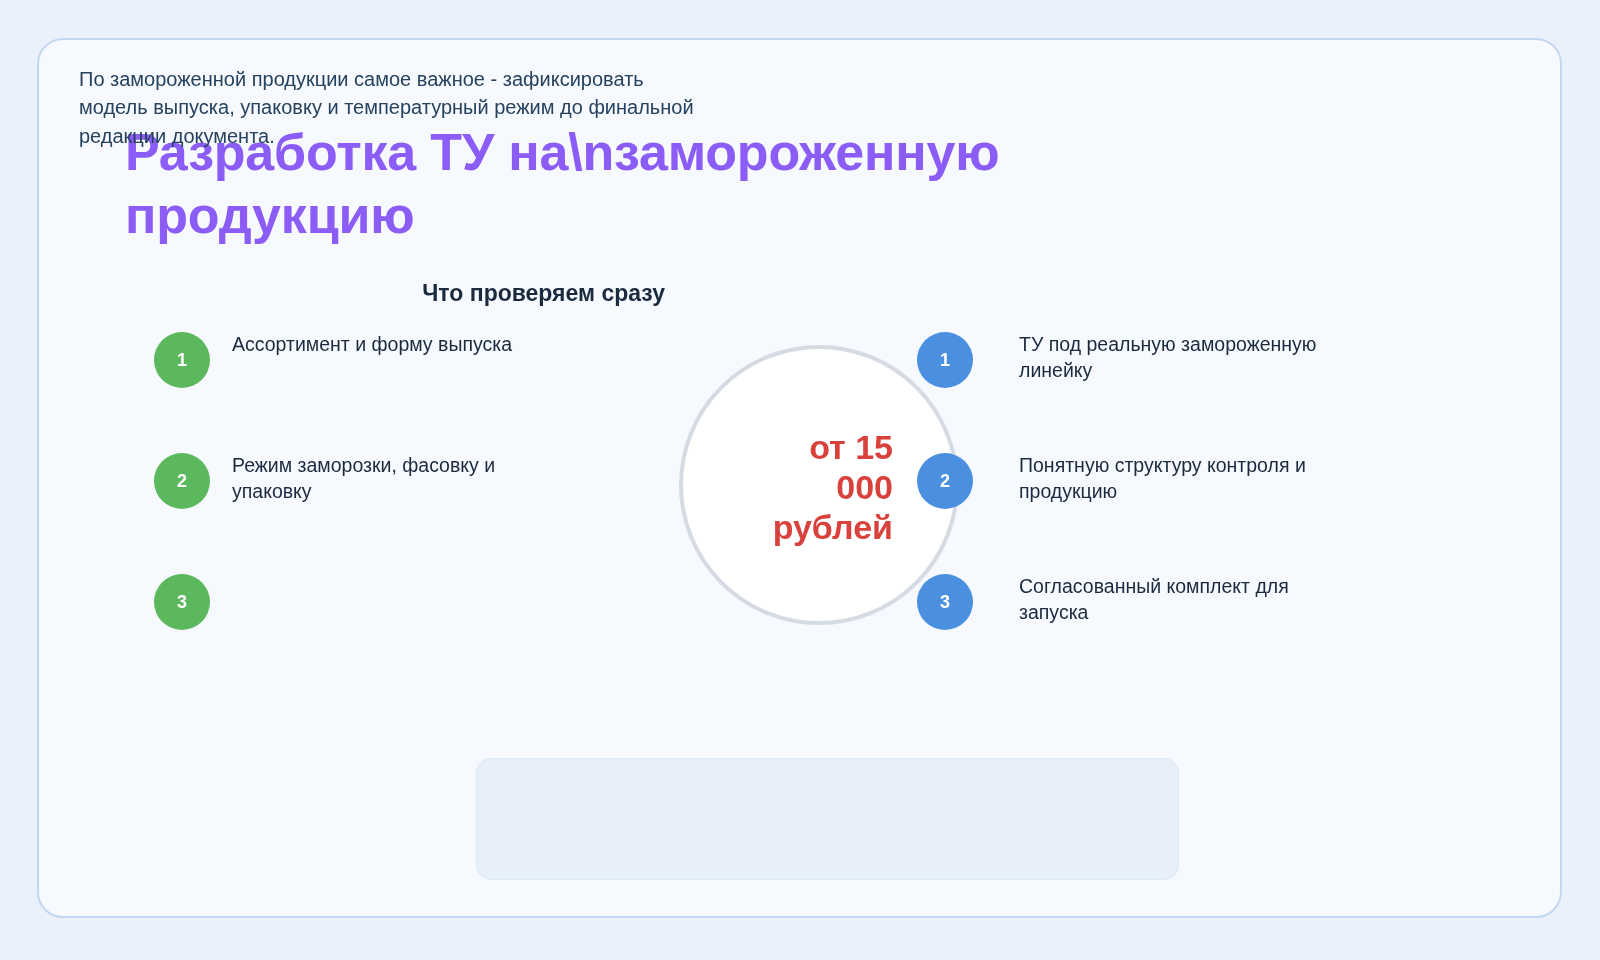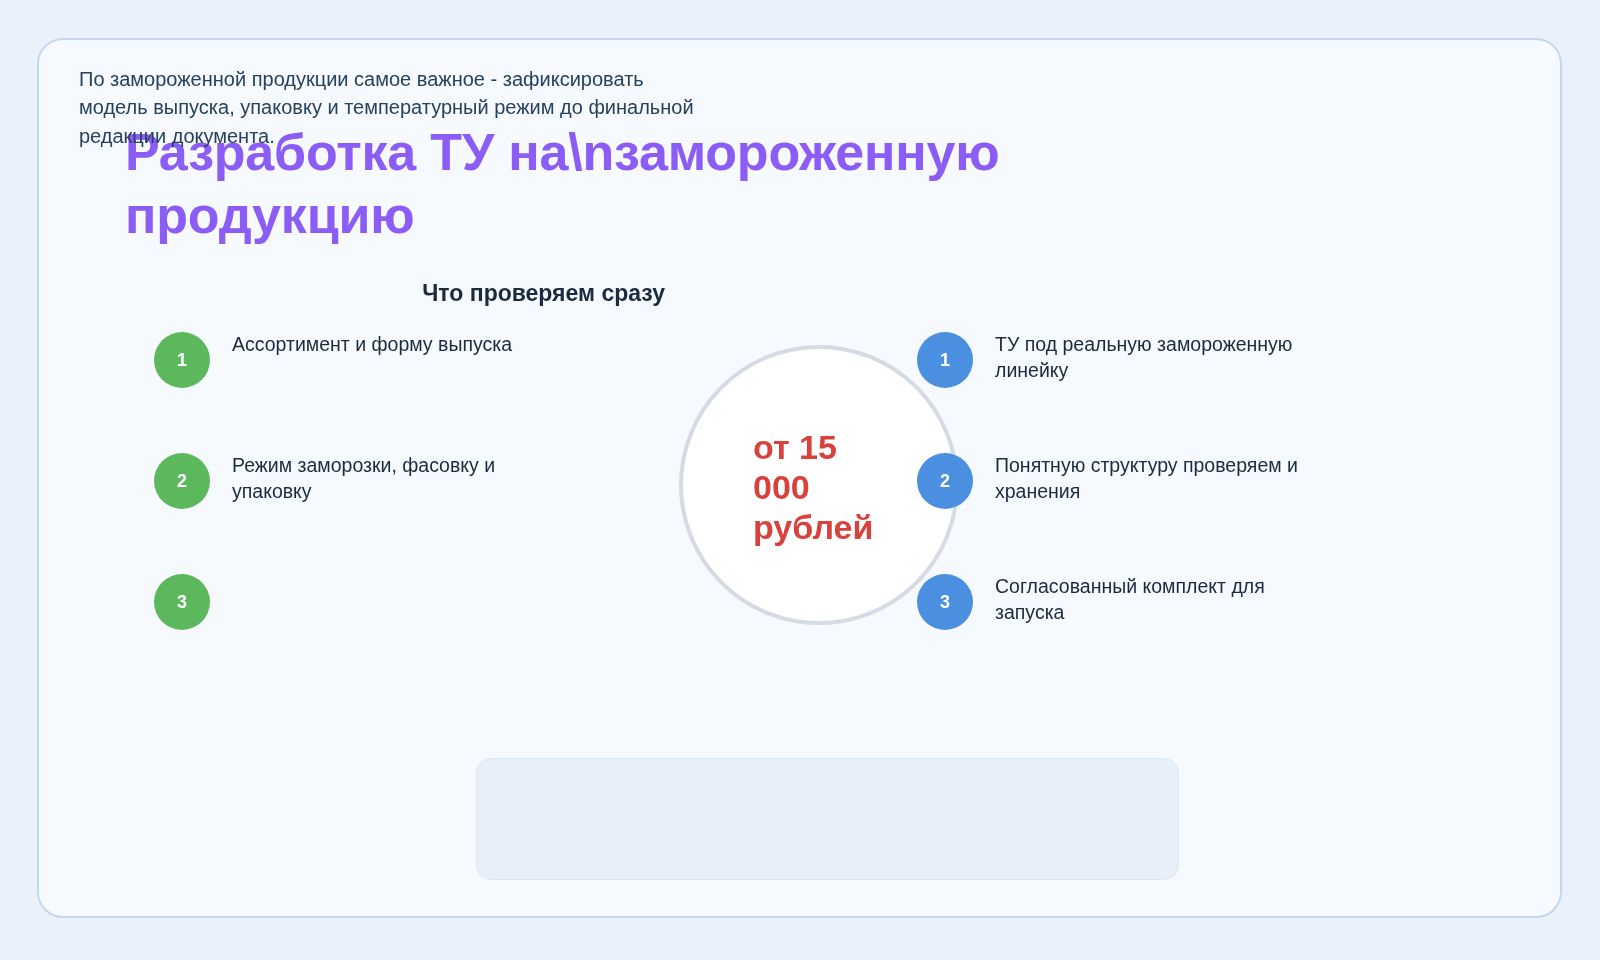--- a/index.html
+++ b/index.html
@@ -87,34 +87,35 @@
   .item .label {
     position: absolute;
     left: 78px;
     top: 0px;
     width: 330px;
     font-size: 19.5px;
     line-height: 1.33;
     font-weight: normal;
     color: #1c2a3f;
   }
-  .items.right .item .label { width: 330px; }
+  .items.right .item .label { width: 330px; margin-left: 24px; }
 
   
   .price-circle {
     position: absolute;
     left: 640px;
     top: 305px;
     width: 280px;
     height: 280px;
     box-sizing: border-box;
     border-radius: 50%;
     background: #ffffff;
     border: 4px solid #d6dae3;
     z-index: 2;
+    text-align: right;
   }
   .price-text {
     position: absolute;
     left: 70px;
     top: 78px;
     width: 140px;
     font-size: 34px;
     line-height: 1.18;
     font-weight: bold;
     color: #d9413c;
@@ -167,21 +168,21 @@
   </div>
 
 
   <div class="items right">
     <div class="item">
       <div class="badge">1</div>
       <div class="label">ТУ под реальную замороженную линейку</div>
     </div>
     <div class="item">
       <div class="badge">2</div>
-      <div class="label">Понятную структуру проверяем и хранения</div>
+      <div class="label">Понятную структуру контроля и продукцию</div>
     </div>
     <div class="item">
       <div class="badge">3</div>
       <div class="label">Согласованный комплект для запуска</div>
     </div>
   </div>
 
   <div class="price-circle">
     <div class="price-text">от 15 000 рублей</div>
   </div>

